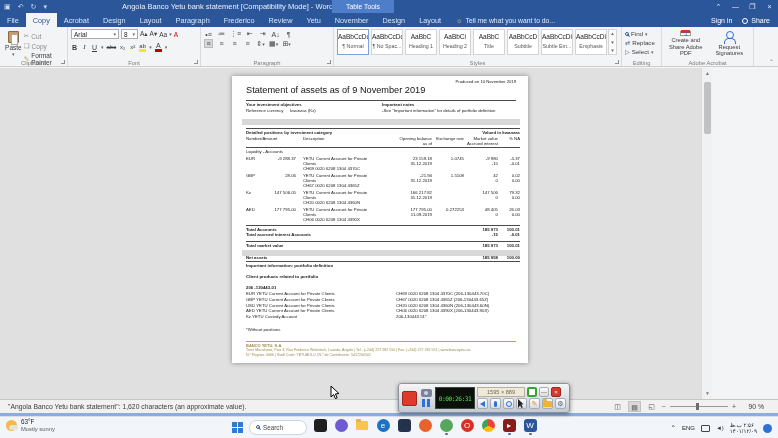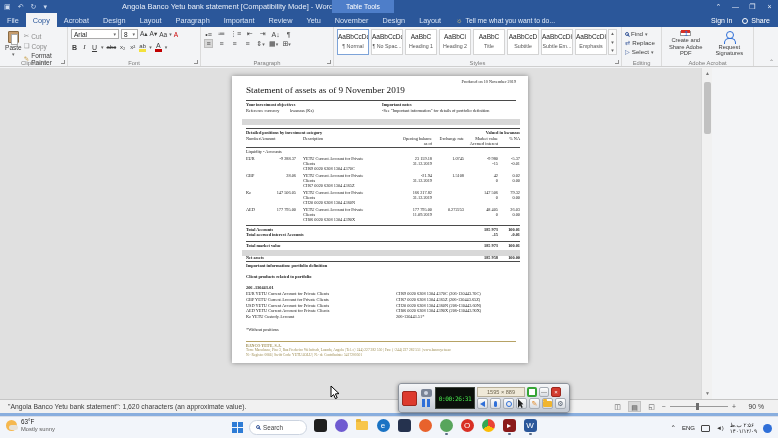--- a/index.html
+++ b/index.html
@@ -87,21 +87,21 @@
   .acrobtn{width:43px;display:flex;flex-direction:column;align-items:center;font-size:5.8px;color:#3c3c3c;text-align:center;padding-top:2px;line-height:1.15;}
   .pdfic{width:11px;height:13px;background:#fff;border:1px solid #999;position:relative;margin-bottom:1px;}
   .pdfic::before{content:"";position:absolute;left:0;bottom:2px;width:9px;height:3px;background:#d93025;}
   .pdfic::after{content:"↥";position:absolute;left:2px;top:-2px;color:#2f6fd8;font-size:7px;}
   .sigic{width:12px;height:13px;position:relative;margin-bottom:1px;}
   .sigic::before{content:"";position:absolute;left:3px;top:0;width:6px;height:6px;border:1px solid #2f6fd8;border-radius:50%;}
   .sigic::after{content:"";position:absolute;left:1px;top:7px;width:10px;height:5px;border:1px solid #2f6fd8;border-bottom:none;border-radius:5px 5px 0 0;}
   .collapse{position:absolute;right:4px;bottom:1px;font-size:6px;color:#777;}
 
   
-  .docarea{position:absolute;left:0;top:68px;width:712px;height:331px;background:#e0e0e0;font-family:Liberation Serif, serif;}
+  .docarea{position:absolute;left:0;top:68px;width:712px;height:331px;background:#e0e0e0;}
   .vscroll{position:absolute;right:0;top:0;width:11px;height:331px;background:#f1f1f1;border-left:1px solid #dadada;}
   .varrow{position:absolute;left:0;width:11px;height:11px;font-size:5px;color:#777;text-align:center;line-height:11px;}
   .vthumb{position:absolute;left:2px;top:14px;width:7px;height:52px;background:#c1c1c1;border-radius:2px;}
 
   
   .page{position:absolute;left:232px;top:8px;width:296px;height:287px;background:#fff;
         box-shadow:0 0 5px rgba(0,0,0,.4);color:#1a1a1a;}
   .abs{position:absolute;}
   .doc-small{font-size:4.3px;line-height:1.3;}
   .b{font-weight:bold;}
@@ -249,21 +249,21 @@
         <div class="tab sel">Copy</div>
 
         <div class="tab">Acrobat</div>
 
         <div class="tab">Design</div>
 
         <div class="tab">Layout</div>
 
         <div class="tab">Paragraph</div>
 
-        <div class="tab">Important</div>
+        <div class="tab">Frederico</div>
 
         <div class="tab">Review</div>
 
         <div class="tab">Yetu</div>
 
         <div class="tab">November</div>
       </div>
     <div class="tabs-ctx">
 
         <div class="tab">Design</div>

